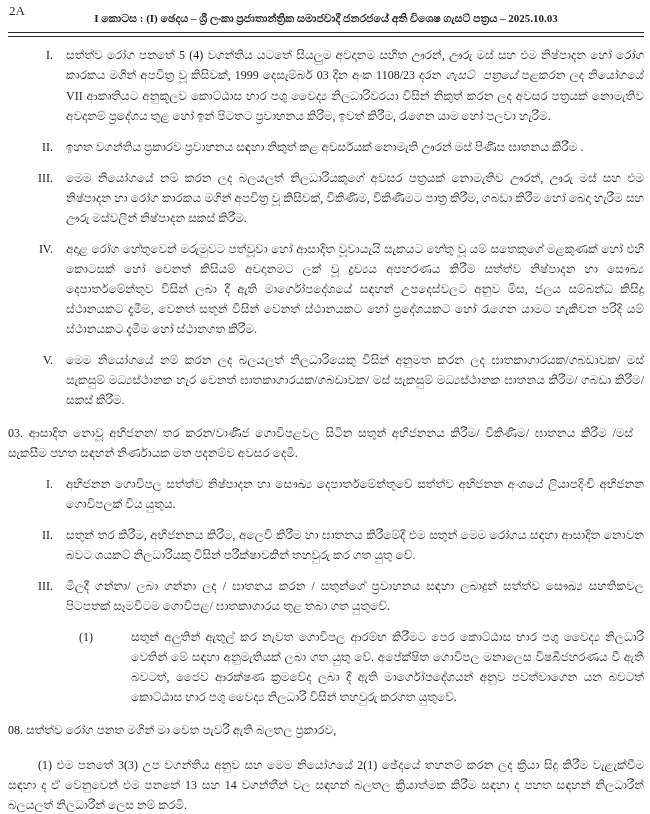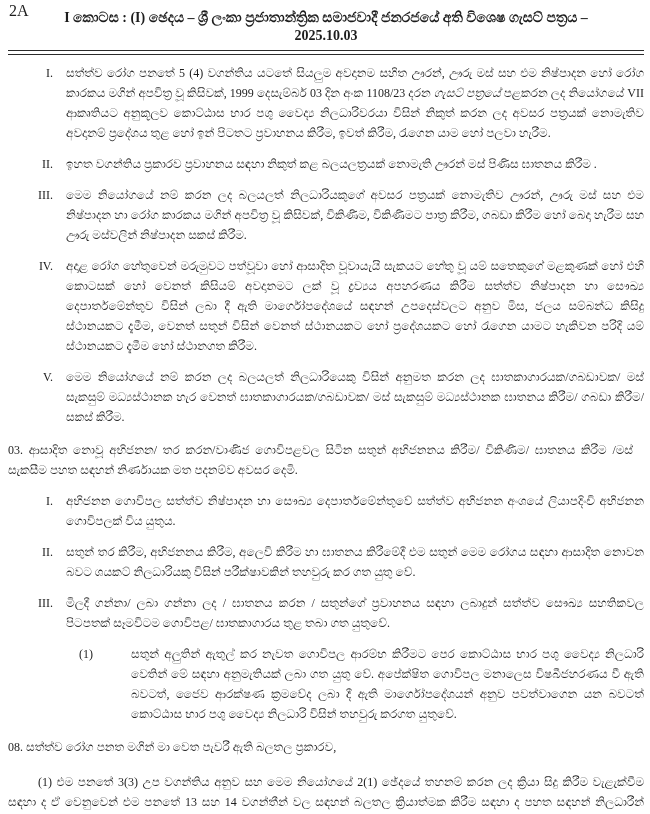--- a/index.html
+++ b/index.html
@@ -3,28 +3,28 @@
 <meta charset="utf-8">
 <style>
   html,body{margin:0;padding:0;}
   body{
     width:650px;height:814px;overflow:hidden;
     background:#ffffff;color:#1d1d1d;
     font-family:"Liberation Serif","DejaVu Serif",serif;
     font-size:12px;line-height:20px;
   }
   .page{position:relative;width:650px;height:814px;box-sizing:border-box;padding:3px 6px 0 8px;}
-  .pageno{position:absolute;left:9px;top:3px;font-size:16px;line-height:16px;}
-  .htitle{text-align:center;font-weight:bold;font-size:14px;line-height:18px;padding:6px 40px 4px 40px;}
+  .pageno{position:absolute;left:9px;top:3px;font-size:13px;line-height:16px;}
+  .htitle{text-align:center;font-weight:bold;font-size:11px;line-height:18px;padding:6px 40px 4px 40px;}
   .double-rule{height:3px;border-top:1.6px solid #2b2b2b;border-bottom:1px solid #2b2b2b;margin:1px 0 0 0;}
   .body-text{padding-top:8px;}
   .li{display:flex;margin:0 0 11px 0;}
   .li .num{flex:0 0 45px;text-align:right;}
   .li .txt{flex:1;margin:0 0 0 13px;text-align:justify;}
-  .txt em{font-style:italic;}
+  .txt em{font-style:italic;font-family:Liberation Mono, monospace;}
   .sec{margin:13px 11px 11px 0;text-align:justify;}
   .sublist{margin-left:67px;}
   .sublist .li .num{flex:0 0 28px;text-align:left;padding-left:4px;}
   .sublist .li .txt{margin-left:24px;}
   .p-indent{margin:15px 0 0 0;text-align:justify;text-indent:30px;}
   p{margin:0;}
 </style>
 </head>
 <body>
 
@@ -36,21 +36,21 @@
 
   <div class="body-text">
 
     <div class="li">
       <span class="num">I.</span>
       <p class="txt"><span>සත්ත්ව රෝග පනතේ 5 (4) වගන්තිය යටතේ සියලුම අවදානම සහිත ඌරන්, ඌරු මස් සහ එම නිෂ්පාදන හෝ රෝග කාරකය මගින් අපවිත්‍ර වූ කිසිවක්, 1999 දෙසැම්බර් 03 දින අංක 1108/23 දරන </span><em>ගැසට් පත්‍රයේ</em><span> පළකරන ලද නියෝගයේ VII ආකෘතියට අනුකූලව කොට්ඨාස භාර පශු වෛද්‍ය නිලධාරිවරයා විසින් නිකුත් කරන ලද අවසර පත්‍රයක් නොමැතිව අවදානම් ප්‍රදේශය තුළ හෝ ඉන් පිටතට ප්‍රවාහනය කිරීම, ඉවත් කිරීම, රැගෙන යාම හෝ පලවා හැරීම.</span></p>
     </div>
 
     <div class="li">
       <span class="num">II.</span>
-      <p class="txt">ඉහත වගන්තිය ප්‍රකාරව ප්‍රවාහනය සඳහා නිකුත් කළ බලයලත්‍රයක් නොමැති ඌරන් මස් පිණිස ඝාතනය කිරීම .</p>
+      <p class="txt">ඉහත වගන්තිය ප්‍රකාරව ප්‍රවාහනය සඳහා නිකුත් කළ අවසර්‍රයක් නොමැති ඌරන් මස් පිණිස ඝාතනය කිරීම .</p>
     </div>
 
     <div class="li">
       <span class="num">III.</span>
       <p class="txt">මෙම නියෝගයේ නම් කරන ලද බලයලත් නිලධාරියකුගේ අවසර පත්‍රයක් නොමැතිව ඌරන්, ඌරු මස් සහ එම නිෂ්පාදන හා රෝග කාරකය මගින් අපවිත්‍ර වූ කිසිවක්, විකිණීම, විකිණීමට පාත්‍ර කිරීම, ගබඩා කිරීම හෝ බෙදා හැරීම සහ ඌරු මස්වලින් නිෂ්පාදන සකස් කිරීම.</p>
     </div>
 
     <div class="li">
       <span class="num">IV.</span>
       <p class="txt">අදාළ රෝග හේතුවෙන් මරුමුවට පත්වූවා හෝ ආසාදිත වූවායැයි සැකයට හේතු  වූ යම් සතෙකුගේ මළකුණක් හෝ එහි කොටසක් හෝ වෙනත් කිසියම් අවදානමට ලක් වූ ද්‍රව්‍යය අපහරණය කිරීම සත්ත්ව නිෂ්පාදන හා සෞඛ්‍ය දෙපාර්තමේන්තුව විසින් ලබා දී ඇති මාර්ගෝපදේශයේ සඳහන් උපදෙස්වලට අනුව මිස, ජලය සම්බන්ධ කිසිදු ස්ථානයකට දැමීම, වෙනත් සතුන් විසින් වෙනත් ස්ථානයකට හෝ ප්‍රදේශයකට හෝ රැගෙන යාමට හැකිවන පරිදි යම් ස්ථානයකට දැමීම හෝ ස්ථානගත කිරීම.</p>

